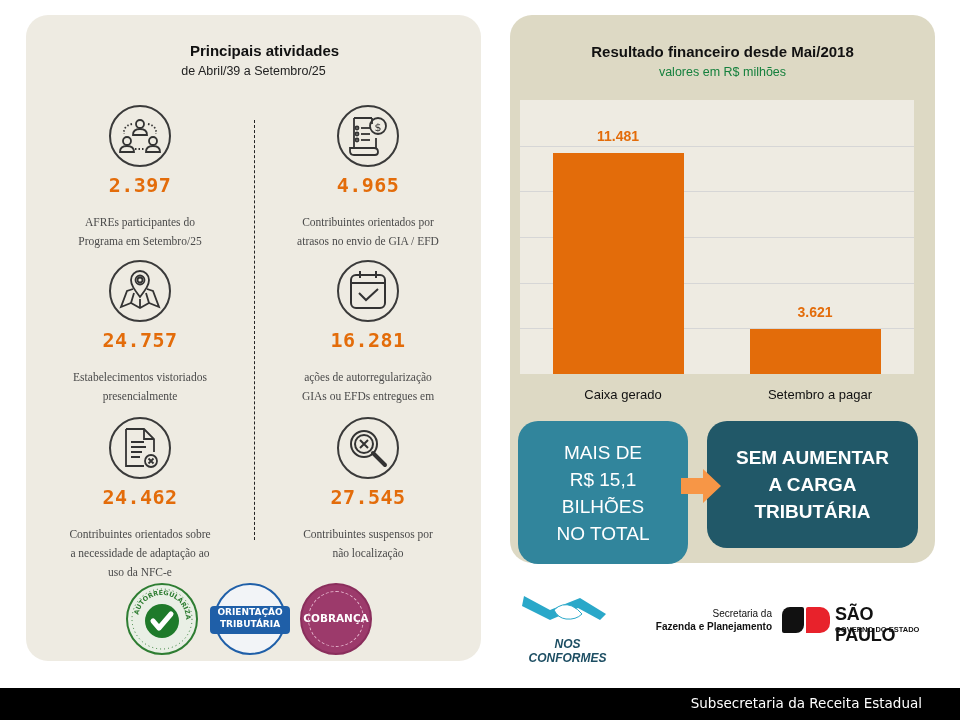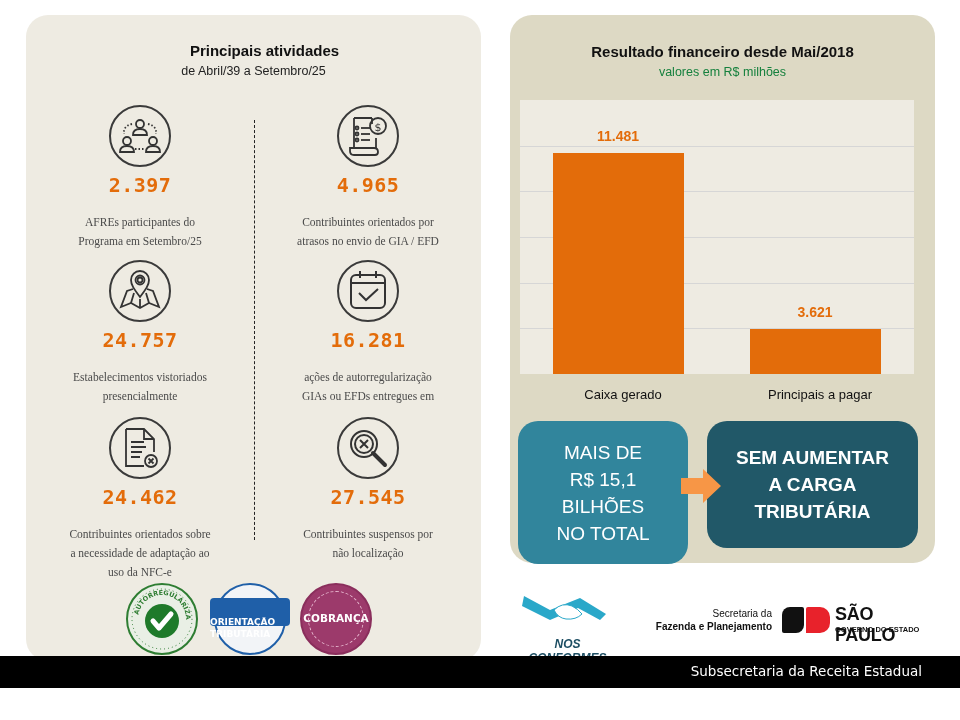--- a/index.html
+++ b/index.html
@@ -32,21 +32,21 @@
   .cat-label { position: absolute; top: 372px; width: 160px; text-align: center; font-family: "Liberation Sans", sans-serif; font-size: 13px; color: #111; }
 
   .box { position: absolute; border-radius: 20px; color: #fff; font-family: "Liberation Sans", sans-serif; text-align: center; display: flex; align-items: center; justify-content: center; }
   .box-left { left: 8px; top: 406px; width: 170px; height: 143px; background: #31859c; font-size: 19px; line-height: 27px; }
   .box-right { left: 197px; top: 406px; width: 211px; height: 127px; background: #215868; font-size: 19px; font-weight: bold; line-height: 27px; }
   .arrow { position: absolute; left: 171px; top: 454px; width: 40px; height: 34px; }
 
   .logo-nos { position: absolute; left: 520px; top: 588px; width: 95px; height: 60px; }
   .logo-sefaz { position: absolute; left: 630px; top: 605px; width: 300px; height: 36px; }
 
-  .footer { position: absolute; left: 0; top: 656px; width: 960px; height: 32px; background: #000; }
+  .footer { position: absolute; left: 0; top: 688px; width: 960px; height: 32px; background: #000; }
   .footer-text { position: absolute; right: 38px; top: 7px; color: #fff; font-size: 13.5px; font-family: "DejaVu Sans", sans-serif; }
 </style>
 </head>
 <body>
 
 <div class="page">
 
   <div class="left-panel">
     <div class="panel-title lp-title">Principais atividades</div>
     <div class="panel-title lp-sub">de Abril/39 a Setembro/25</div>
@@ -169,21 +169,21 @@
           <defs>
               <path id="arcTop" d="M10 34 A24 24 0 0 1 58 34"></path>
             </defs>
           <text font-size="6.5" fill="#2e7d32" font-family="DejaVu Sans, sans-serif" font-weight="bold"><textPath href="#arcTop" startOffset="4">AUTORREGULARIZAÇÃO</textPath></text>
           <circle cx="34" cy="36" r="17" fill="#1e7a2a"></circle>
           <path d="M25 36 L31 43 L43 29" stroke="#fff" stroke-width="5" fill="none" stroke-linecap="round" stroke-linejoin="round"></path>
           <circle cx="34" cy="34" r="30" fill="none" stroke="#2e7d32" stroke-width="1" stroke-dasharray="1 3"></circle>
         </svg>
       </div>
       <div class="badge" style="left:88px; background:#f2f4f7; border:2.5px solid #1f5fa8;">
-        <div style="position:absolute; left:-6px; top:13px; width:80px; height:28px; background:#1f5fa8; border-radius:4px; color:#fff; font-weight:bold; font-size:9px; line-height:12px; padding-top:18px; font-family:'DejaVu Sans', sans-serif;">
+        <div style="position:absolute; left:-6px; top:21px; width:80px; height:28px; background:#1f5fa8; border-radius:4px; color:#fff; font-weight:bold; font-size:9px; line-height:12px; text-align:center; padding-top:0; font-family:'DejaVu Sans', sans-serif;">
           <div>ORIENTAÇÃO</div>
           <div>TRIBUTÁRIA</div>
         </div>
       </div>
       <div class="badge" style="left:174px; background:#9c3a6b; border:2px solid #8a2e5c;">
         <div style="position:absolute; left:0; top:27px; width:68px; text-align:center; color:#fff; font-weight:bold; font-size:10.5px; font-family:'DejaVu Sans', sans-serif;">COBRANÇA</div>
         <div style="position:absolute; left:6px; top:6px; width:56px; height:56px; border:1px dashed #e7b8cf; border-radius:50%;"></div>
       </div>
     </div>
   </div>
@@ -200,21 +200,21 @@
       <div class="gridline" style="top:228px;"></div>
 
       <div class="bar" style="left:33px; top:53px; width:131px; height:221px;"></div>
       <div class="bar-label" style="left:33px; top:28px;">11.481</div>
 
       <div class="bar" style="left:230px; top:229px; width:131px; height:45px;"></div>
       <div class="bar-label" style="left:230px; top:204px;">3.621</div>
     </div>
 
     <div class="cat-label" style="left:33px;">Caixa gerado</div>
-    <div class="cat-label" style="left:230px;">Principais a pagar</div>
+    <div class="cat-label" style="left:230px;">Setembro a pagar</div>
 
     <div class="box box-left">
       <div>
         <div>MAIS DE</div>
         <div>R$ 15,1</div>
         <div>BILHÕES</div>
         <div>NO TOTAL</div>
       </div>
     </div>
     <div class="box box-right">

